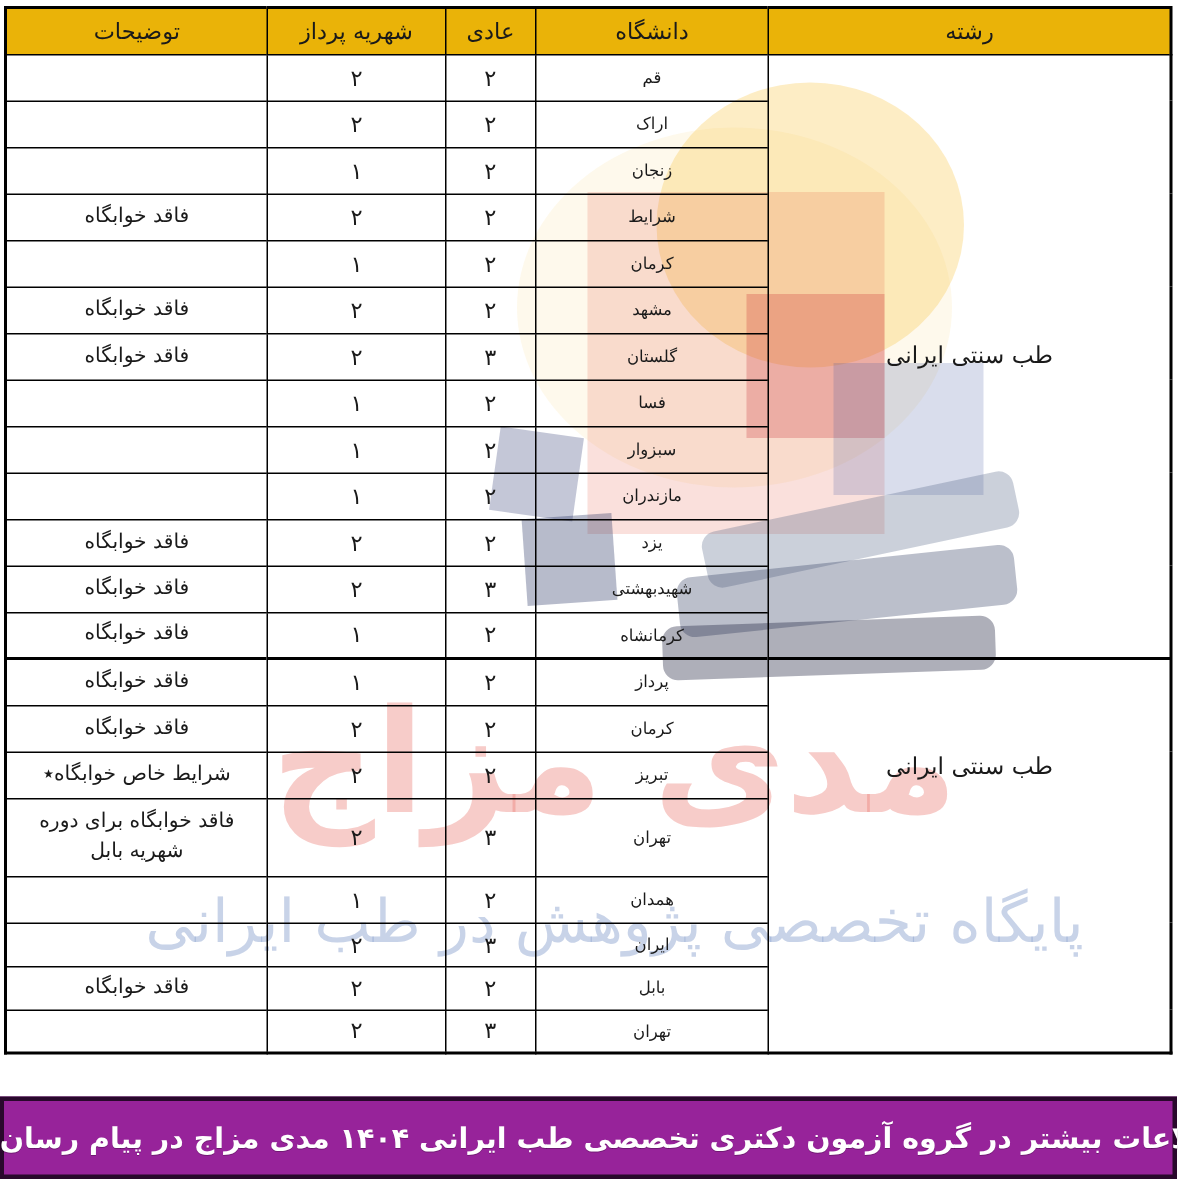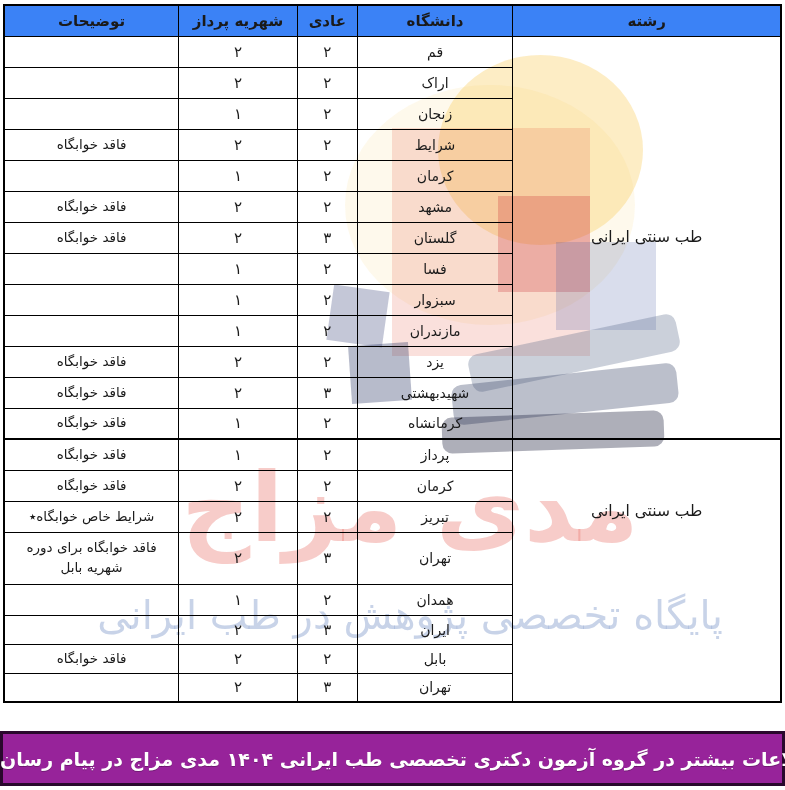--- a/index.html
+++ b/index.html
@@ -55,31 +55,31 @@
     direction: rtl;
     background: transparent;
   }
   .admissions-table th, .admissions-table td {
     border: 1px solid #000;
     text-align: center; vertical-align: middle;
     color: #1a1a1a;
   }
   .admissions-table thead tr { height: 31px; }
   .admissions-table thead th {
-    background: #3b82f6;
-    font-weight: bold; font-size: 15px;
+    background: #eab308;
+    font-weight: normal; font-size: 15px;
     border: 1px solid #000;
     border-top: 2px solid #000;
   }
   .admissions-table { border: 2px solid #000; }
   .admissions-table tbody tr { height: 31px; }
   .admissions-table tbody tr.row-tall { height: 52px; }
   .admissions-table tbody tr.row-short { height: 29px; }
   .admissions-table tbody tr.section-start td { border-top: 2px solid #000; }
-  td.university-cell { font-size: 14px; }
+  td.university-cell { font-size: 11px; }
   td.count-cell { font-size: 15px; }
   td.note-cell { font-size: 13.5px; padding: 2px 8px; line-height: 1.45; }
   td.field-cell {
     font-weight: normal; font-size: 15.5px;
     background: transparent;
   }
   td.field-cell.field-offset { vertical-align: top; padding-top: 62px; }
 
   
   .footer-banner {

